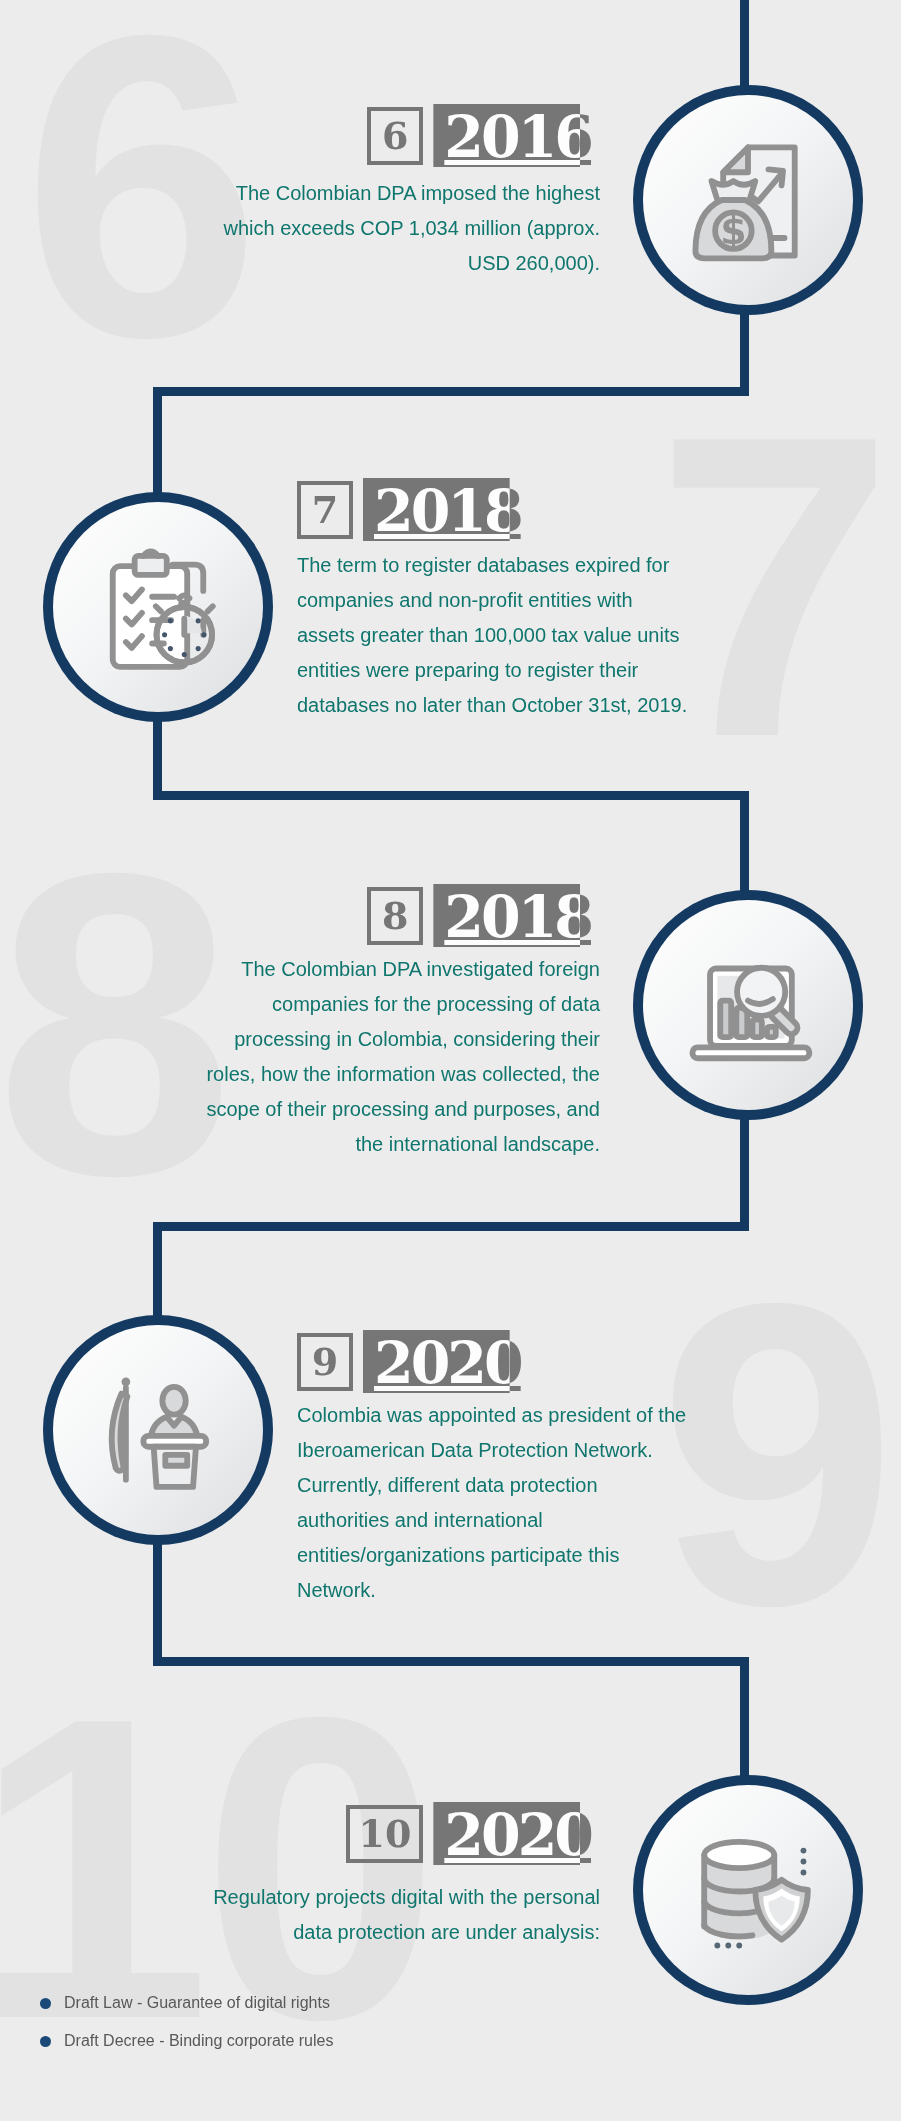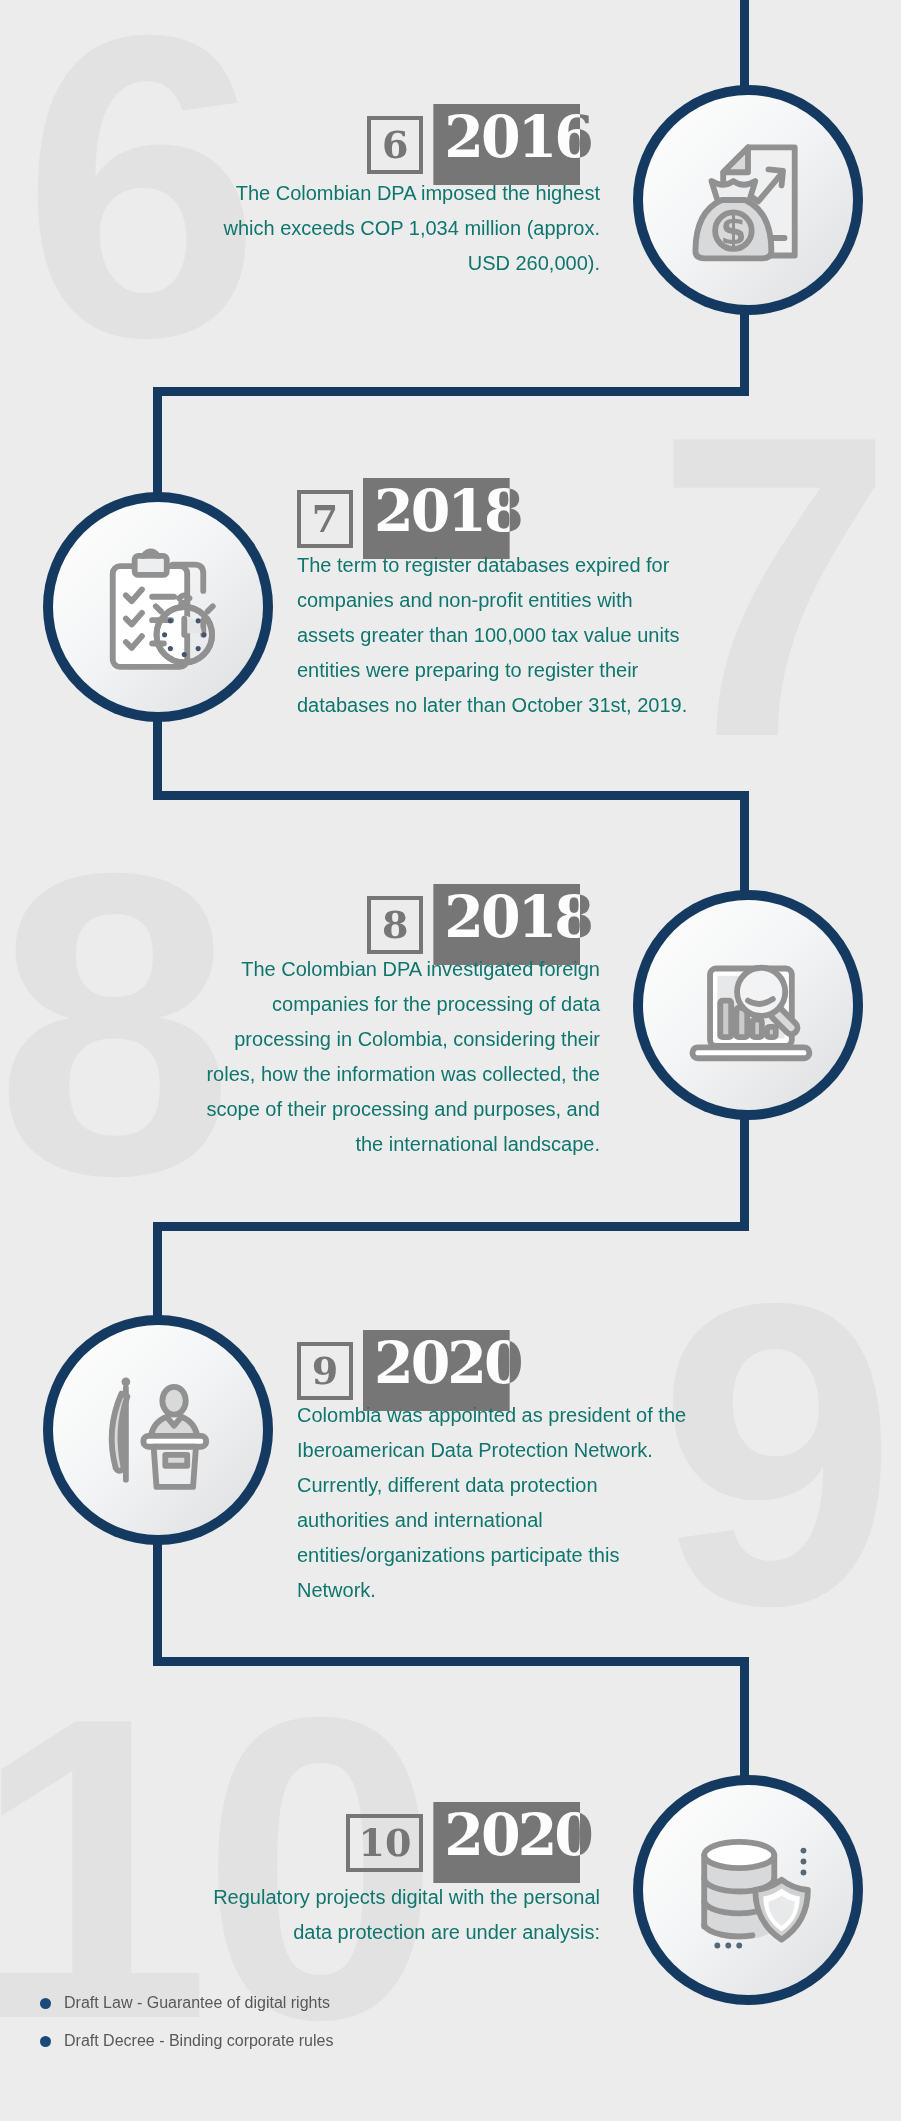--- a/index.html
+++ b/index.html
@@ -16,22 +16,22 @@
   .node-inner{width:210px;height:210px;border-radius:50%;
         background:linear-gradient(135deg,#ffffff 0%,#f4f5f6 45%,#dcdee0 100%);
         display:flex;align-items:center;justify-content:center;}
   .node-inner svg{width:146px;height:146px;}
   
   .heading{position:absolute;z-index:2;display:flex;align-items:center;gap:10px;}
   .numbox{box-sizing:border-box;min-width:56px;height:58px;padding:0 8px;border:4px solid #767676;
           display:flex;align-items:center;justify-content:center;
           font:bold 38px/1 "DejaVu Serif",serif;color:#767676;}
   .yearwrap{position:relative;display:inline-block;}
-  .year-base,.year-overlay{display:block;padding:4px 9px 20px 11px;
-          font:bold 57px/1 "DejaVu Serif",serif;letter-spacing:-3px;color:#767676;white-space:nowrap;}
+  .year-base,.year-overlay{display:block;padding:4px 9px 2px 11px;
+          font:bold 57px/1 "DejaVu Serif",serif;letter-spacing:-3px;color:#767676;white-space:nowrap;text-decoration:underline;}
   .year-overlay{position:absolute;inset:0;background:#767676;color:#fdfdfd;
           clip-path:inset(0 12% 0 0);}
   
   .tblock{position:absolute;z-index:2;font-size:20px;line-height:35px;color:#0f766e;}
   .tblock.right{text-align:right;}
   .tblock.left{text-align:left;}
   
   .bullets{position:absolute;z-index:2;font-size:16px;line-height:38px;color:#58585a;}
   .bullet-row{display:flex;align-items:center;}
   .dot{width:11px;height:11px;border-radius:50%;background:#1b4a78;margin-right:13px;flex:0 0 auto;}

